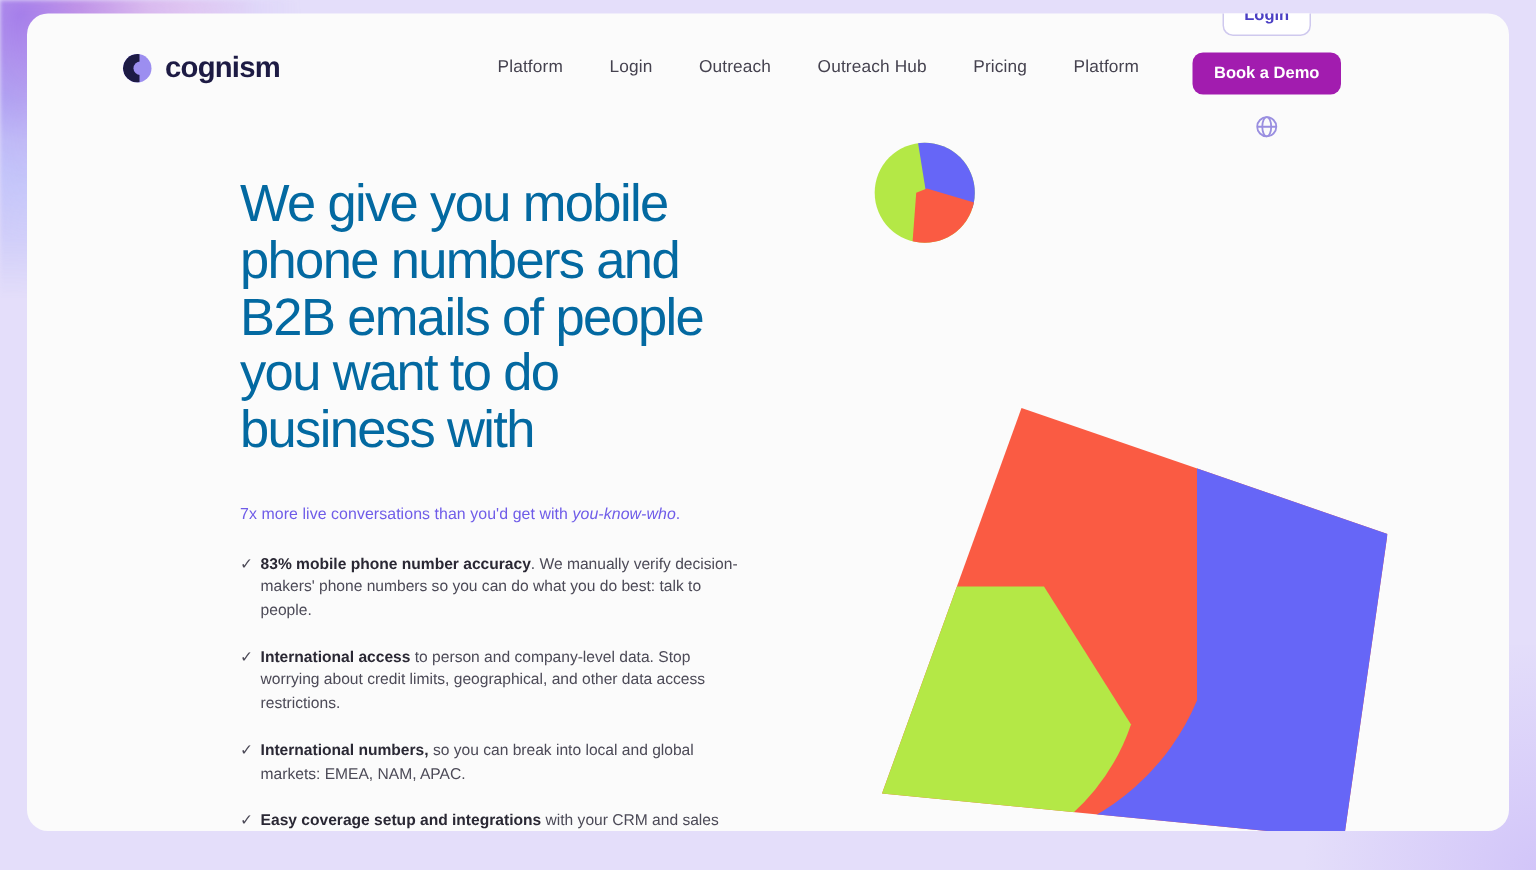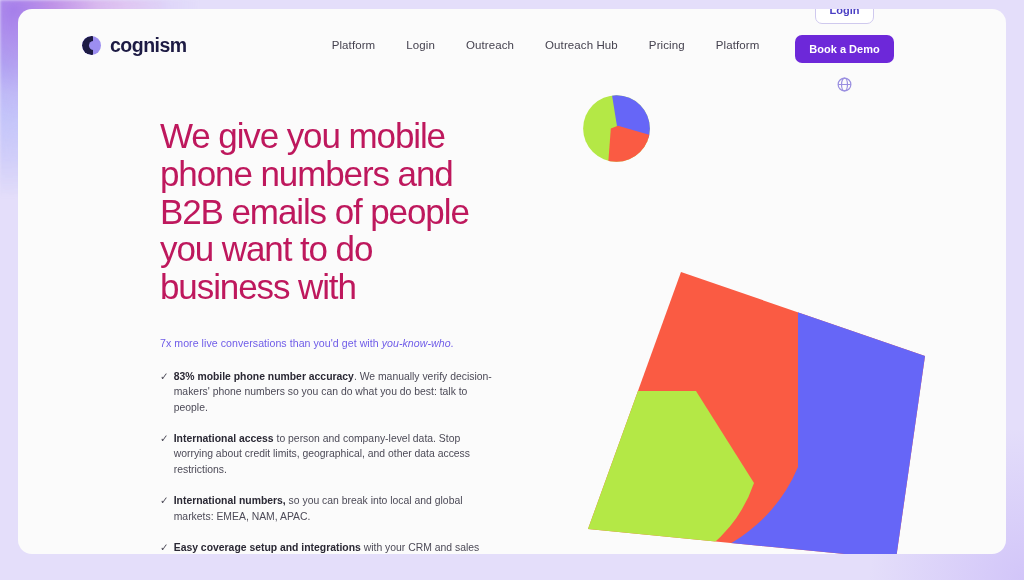--- a/index.html
+++ b/index.html
@@ -125,21 +125,21 @@
     border: 1.4px solid #cfc9ee;
     border-radius: 7px;
     padding: 7px 14px;
     cursor: pointer;
     white-space: nowrap;
   }
   .btn-demo-top {
     font-size: 11px;
     font-weight: 700;
     color: #ffffff;
-    background: #6d28d9;
+    background: #a21caf;
     border: none;
     border-radius: 7px;
     padding: 8px 14px;
     cursor: pointer;
     white-space: nowrap;
   }
   .globe-btn {
     width: 20px; height: 20px;
     cursor: pointer;
     display: flex;
@@ -153,21 +153,21 @@
     left: 142px;
     top: 108px;
     width: 340px;
   }
 
   .hero-title {
     font-size: 35px;
     line-height: 1.08;
     font-weight: 400;
     letter-spacing: -1.1px;
-    color: #be185d;
+    color: #0369a1;
     white-space: pre-line;
   }
 
   .hero-sub {
     margin-top: 30px;
     font-size: 10.6px;
     line-height: 1.5;
     color: #6f5ce8;
     letter-spacing: .05px;
   }

